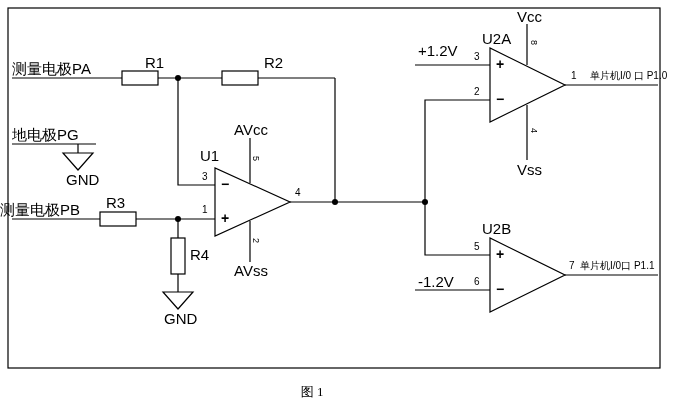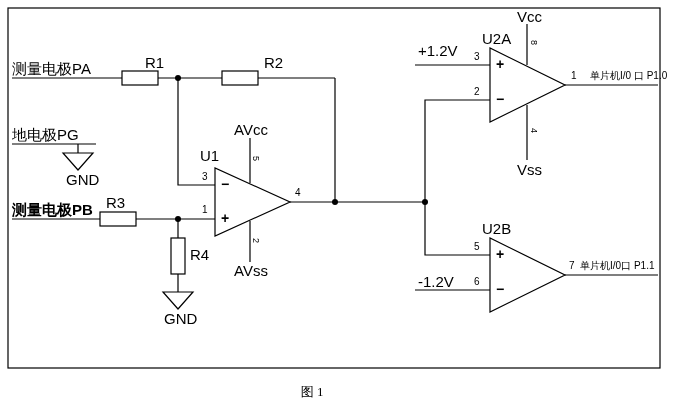--- a/index.html
+++ b/index.html
@@ -69,21 +69,21 @@
     <g fill="#000" stroke="none">
       <circle cx="178" cy="78" r="3"></circle>
       <circle cx="178" cy="219" r="3"></circle>
       <circle cx="335" cy="202" r="3"></circle>
       <circle cx="425" cy="202" r="3"></circle>
     </g>
   </svg>
 
   <div class="lbl" style="left:12px; top:62px;">测量电极PA</div>
   <div class="lbl" style="left:12px; top:128px;">地电极PG</div>
-  <div class="lbl" style="left:12px; top:203px;font-weight:bold;">测量电极PB</div>
+  <div class="lbl" style="left:0; top:203px;">测量电极PB</div>
   <div class="lbl" style="left:66px;  top:173px;">GND</div>
   <div class="lbl" style="left:164px; top:312px;">GND</div>
 
   <div class="lbl" style="left:145px; top:56px;">R1</div>
   <div class="lbl" style="left:228px; top:56px;margin-left:36px;">R2</div>
   <div class="lbl" style="left:106px; top:196px;">R3</div>
   <div class="lbl" style="left:190px; top:248px;">R4</div>
 
   <div class="lbl" style="left:200px; top:149px;">U1</div>
   <div class="lbl sm" style="left:202px; top:171px;">3</div>

